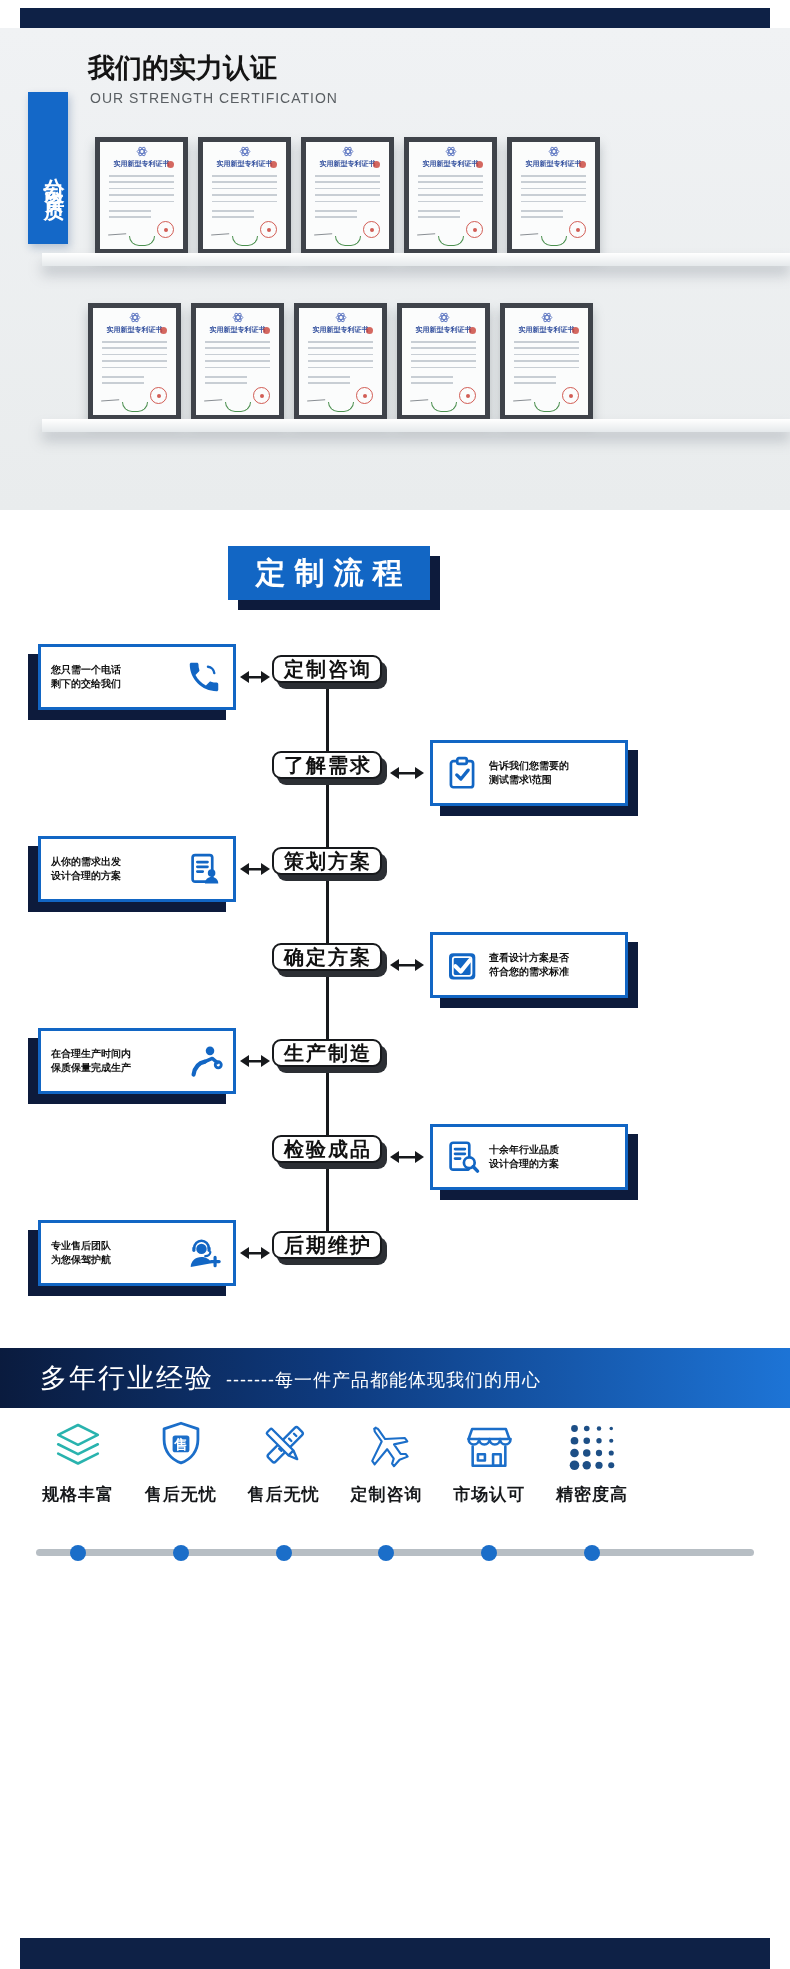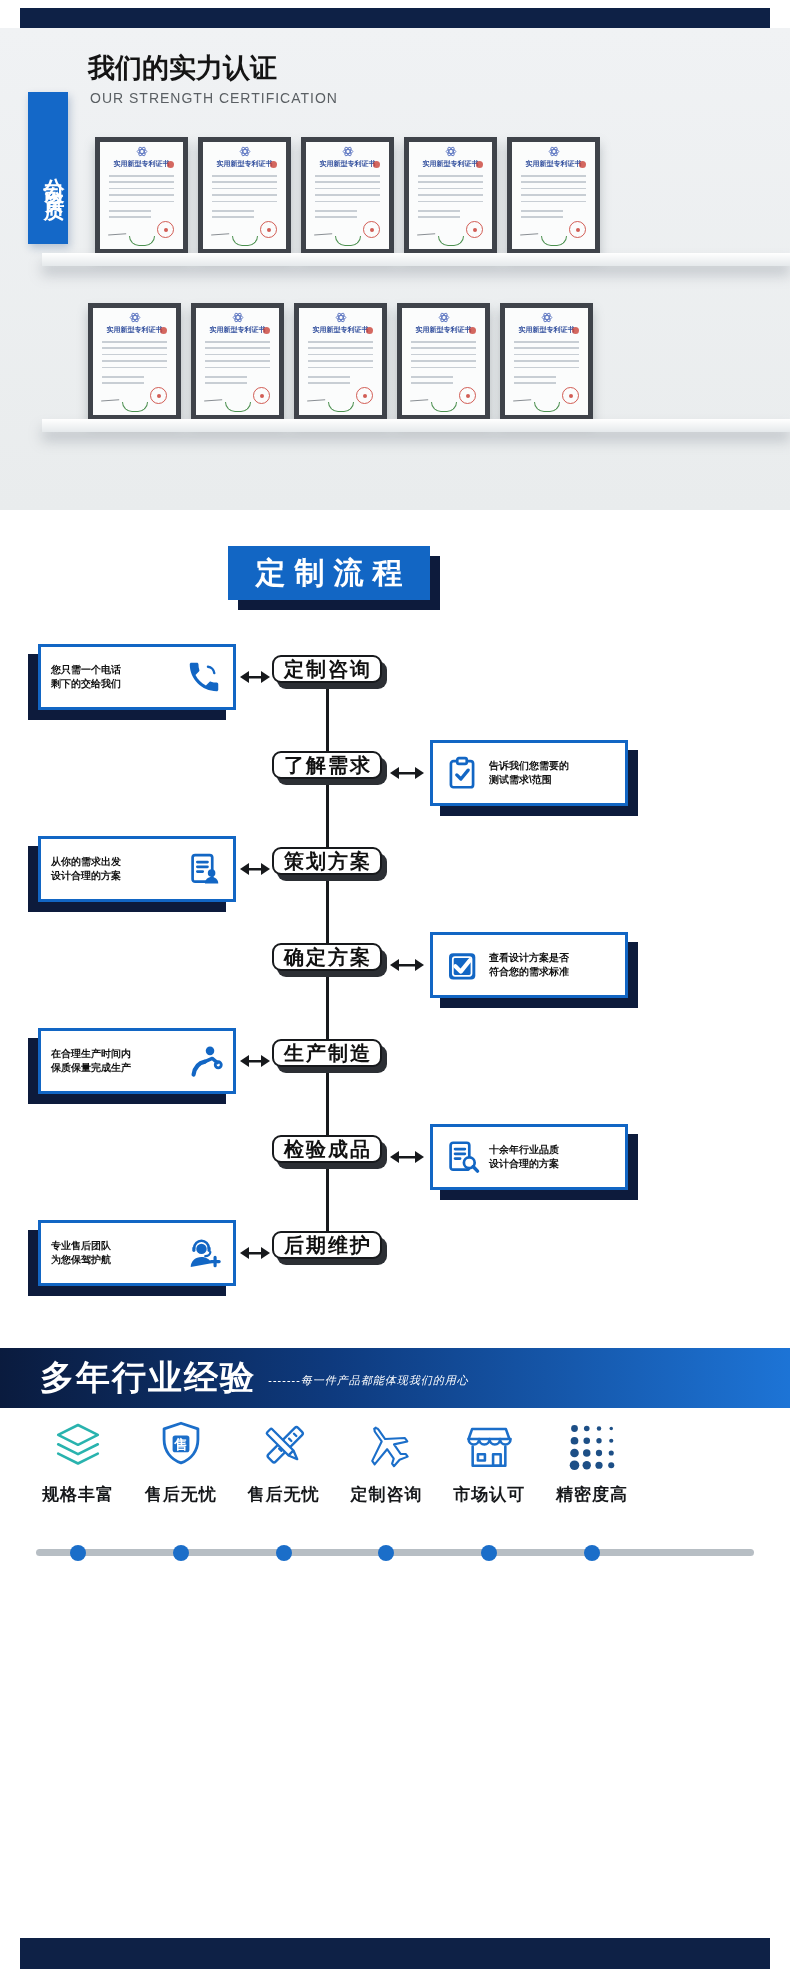--- a/index.html
+++ b/index.html
@@ -72,22 +72,22 @@
   .connector.right-side{width:34px;}
   .connector::before{content:"";width:0;height:0;border:6px solid transparent;border-left:none;
              border-right:9px solid #17191c;}
   .connector::after{content:"";width:0;height:0;border:6px solid transparent;border-right:none;
              border-left:9px solid #17191c;}
 
   
   .exp-banner{position:absolute;left:0;top:1348px;width:790px;height:60px;
               background:linear-gradient(90deg,#0a1b3e 0%,#0e3a7e 42%,#1d74d6 100%);
               display:flex;align-items:center;padding-left:40px;box-sizing:border-box;}
-  .exp-title{color:#fff;font-size:34px;font-weight:bold;letter-spacing:2px;}
-  .exp-sub{color:#fff;font-size:11px;margin-left:12px;margin-top:4px;letter-spacing:1px;font-style:italic;}
+  .exp-title{color:#fff;font-size:27px;font-weight:normal;letter-spacing:2px;}
+  .exp-sub{color:#fff;font-size:18px;margin-left:12px;margin-top:4px;letter-spacing:1px;}
 
   
   .features{position:absolute;left:30px;top:1418px;width:610px;display:flex;justify-content:space-between;}
   .feat{width:96px;display:flex;flex-direction:column;align-items:center;}
   .feat-icon{width:56px;height:56px;color:#1b6ec9;}
   .feat-icon.teal{color:#29b3ae;}
   .feat-icon.deep{color:#1d4f86;}
   .feat-label{margin-top:9px;font-size:17px;font-weight:bold;color:#16181b;letter-spacing:1px;}
 
   

